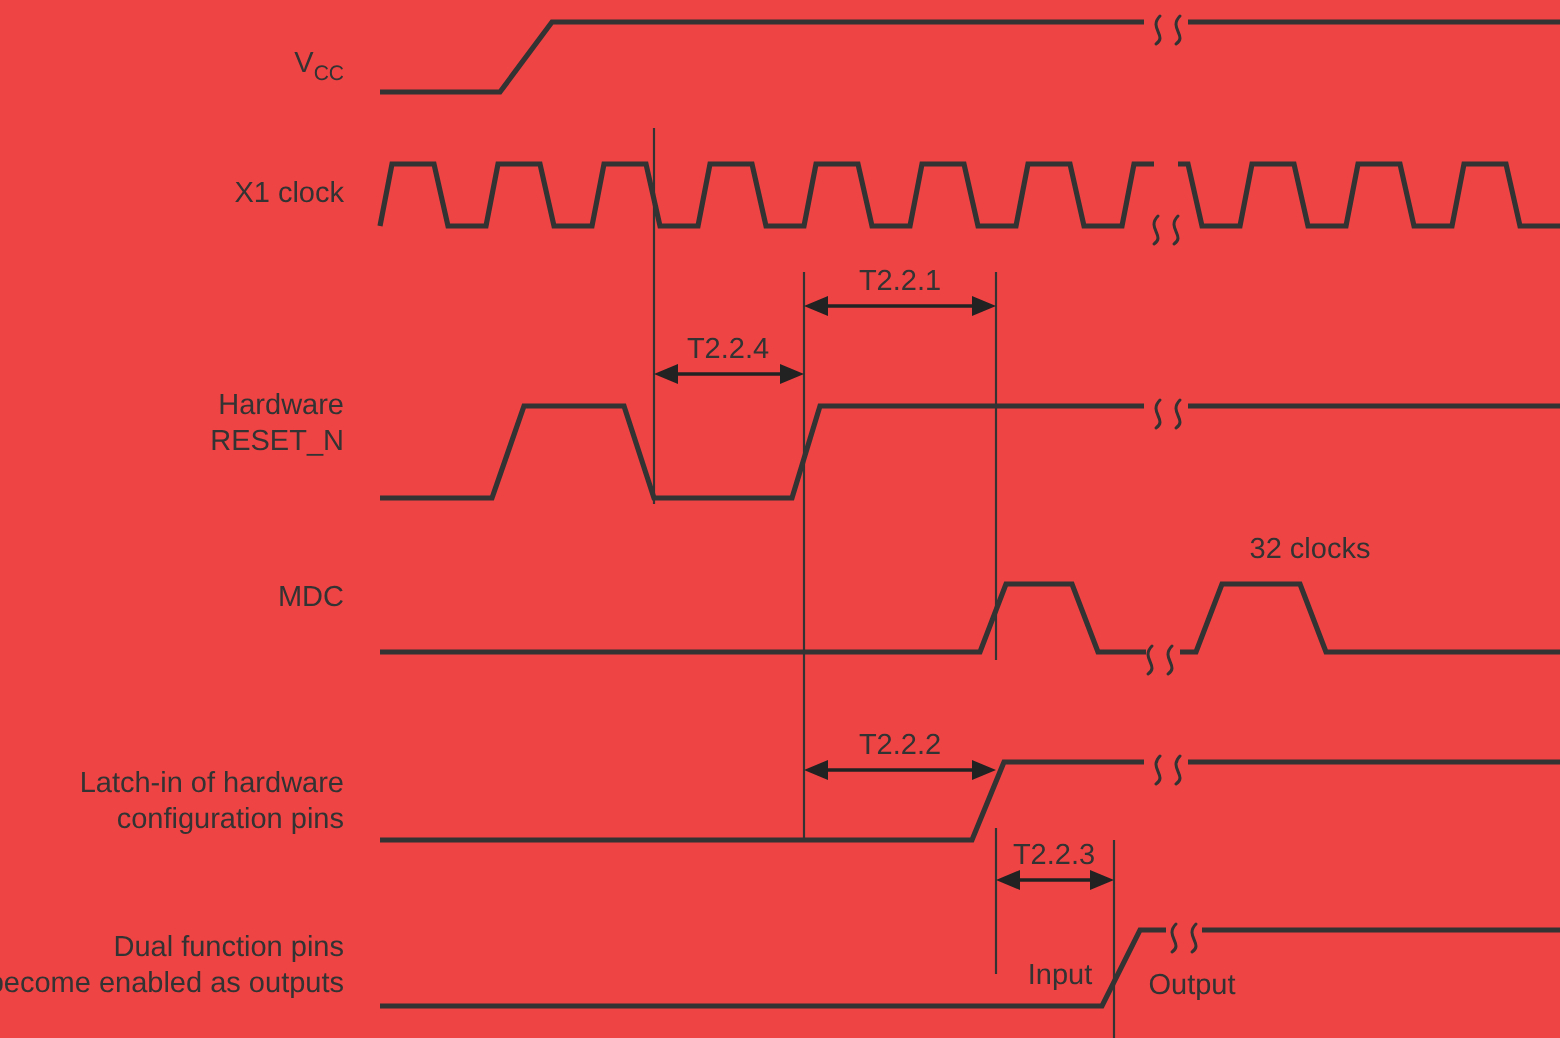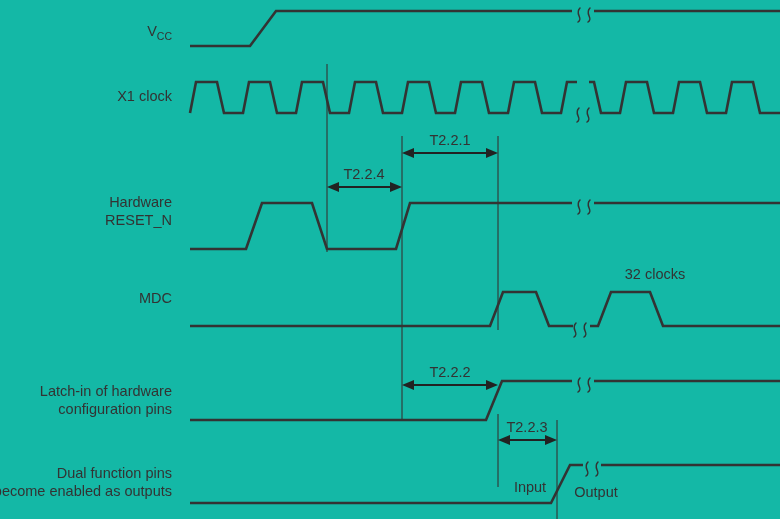--- a/index.html
+++ b/index.html
@@ -8,21 +8,21 @@
     padding: 0;
     background: #ffffff;
   }
   body {
     font-family: "Liberation Sans", sans-serif;
   }
   #diagram-root {
     position: relative;
     width: 780px;
     height: 519px;
-    background: #14b8a6;
+    background: #ef4444;
     overflow: hidden;
   }
   svg#timing-svg {
     display: block;
     width: 780px;
     height: 519px;
   }
   .wave {
     fill: none;
     stroke: #333333;

